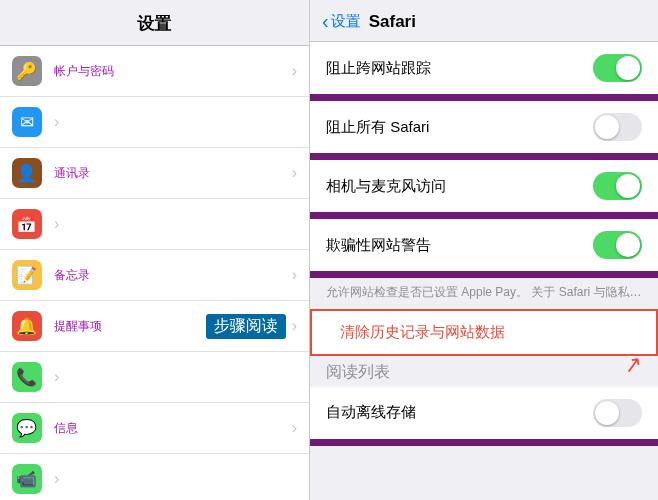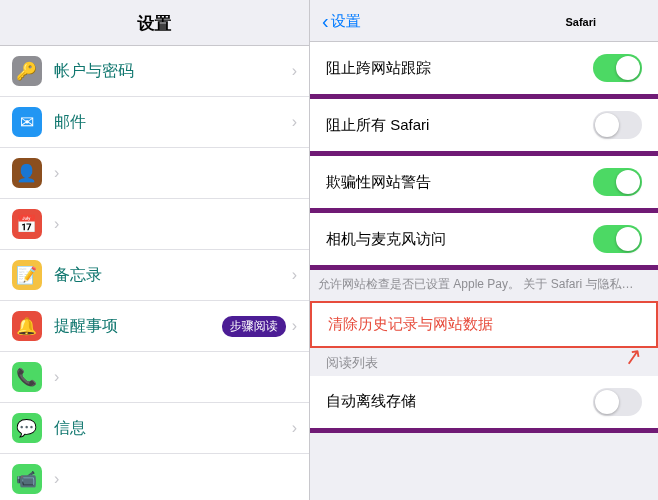--- a/index.html
+++ b/index.html
@@ -67,30 +67,30 @@
     .icon-contacts { background: #8b4f1f; }
     .icon-calendar { background: #e74c3c; }
     .icon-notes { background: #f5c242; }
     .icon-reminder { background: #e74c3c; }
     .icon-phone { background: #4cd964; }
     .icon-message { background: #4cd964; }
     .icon-facetime { background: #4cd964; }
 
     .settings-item .item-label {
       flex: 1;
+      font-size: 12px;
+      color: #a21caf;
+    }
+
+    .badge {
+      background: #0369a1;
+      color: #fff;
       font-size: 16px;
-      color: #0f766e;
-    }
-
-    .badge {
-      background: #4c1d95;
-      color: #fff;
-      font-size: 12px;
       padding: 2px 8px;
-      border-radius: 10px;
+      border-radius: 3px;
       margin-right: 6px;
     }
 
     .chevron {
       color: #c7c7cc;
       font-size: 16px;
     }
 
     
     .right-panel {
@@ -119,43 +119,43 @@
     }
 
     .back-chevron {
       font-size: 20px;
       margin-right: 2px;
       color: #007aff;
     }
 
     .right-header-title {
       flex: 1;
-      text-align: right;
-      font-size: 11px;
+      text-align: left;
+      font-size: 17px;
       font-weight: 600;
       color: #000;
       margin-right: 50px;
     }
 
     .right-content {
       flex: 1;
       overflow: hidden;
       background: #efeff4;
     }
 
     .settings-section {
       background: #fff;
       margin-bottom: 0;
     }
 
     .settings-row {
       display: flex;
       align-items: center;
       padding: 12px 16px;
-      border-bottom: 5px solid #701a75;
+      border-bottom: 7px solid #701a75;
       background: #fff;
       min-height: 44px;
     }
 
     .settings-row .row-label {
       flex: 1;
       font-size: 15px;
       color: #000;
     }
 
@@ -183,42 +183,42 @@
       width: 24px;
       height: 24px;
       background: #fff;
       border-radius: 50%;
       box-shadow: 0 1px 3px rgba(0,0,0,0.3);
     }
 
     .clear-history-row {
       display: flex;
       align-items: center;
-      padding: 12px 16px;
+      padding: 12px 28px;
       background: #fff;
       border: 2px solid #e74c3c;
       margin: 0;
       min-height: 44px;
     }
 
     .clear-history-label {
       flex: 1;
       font-size: 15px;
       color: #e74c3c;
     }
 
     .section-header {
       padding: 6px 16px 4px;
-      font-size: 13px;
+      font-size: 16px;
       color: #8e8e93;
       background: #efeff4;
     }
 
     .description-text {
-      padding: 6px 8px 8px;
+      padding: 6px 16px 8px;
       font-size: 12px;
       color: #8e8e93;
       background: #efeff4;
       line-height: 1.4;
     }
   </style>
 </head>
 <body>
 
 <div class="left-panel">
@@ -226,26 +226,26 @@
   <div class="settings-list">
 
     <div class="settings-item">
       <div class="icon-box icon-account">🔑</div>
       <span class="item-label">帐户与密码</span>
       <span class="chevron">›</span>
     </div>
 
     <div class="settings-item">
       <div class="icon-box icon-mail">✉</div>
-      <span class="item-label">邮件</span>
       <span class="chevron">›</span>
     </div>
 
     <div class="settings-item">
       <div class="icon-box icon-contacts">👤</div>
+      <span class="item-label">通讯录</span>
       <span class="chevron">›</span>
     </div>
 
     <div class="settings-item">
       <div class="icon-box icon-calendar">📅</div>
       <span class="chevron">›</span>
     </div>
 
     <div class="settings-item">
       <div class="icon-box icon-notes">📝</div>
@@ -297,27 +297,27 @@
             <div class="toggle-thumb"></div>
           </div>
       </div>
       <div class="settings-row">
         <span class="row-label">阻止所有 Safari</span>
         <div class="toggle off">
             <div class="toggle-thumb"></div>
           </div>
       </div>
       <div class="settings-row">
+        <span class="row-label">相机与麦克风访问</span>
+        <div class="toggle on">
+            <div class="toggle-thumb"></div>
+          </div>
+      </div>
+      <div class="settings-row">
         <span class="row-label">欺骗性网站警告</span>
-        <div class="toggle on">
-            <div class="toggle-thumb"></div>
-          </div>
-      </div>
-      <div class="settings-row">
-        <span class="row-label">相机与麦克风访问</span>
         <div class="toggle on">
             <div class="toggle-thumb"></div>
           </div>
       </div>
     </div>
 
     <div class="description-text">
       <span>允许网站检查是否已设置 Apple Pay。
 关于 Safari 与隐私…</span>
     </div>

